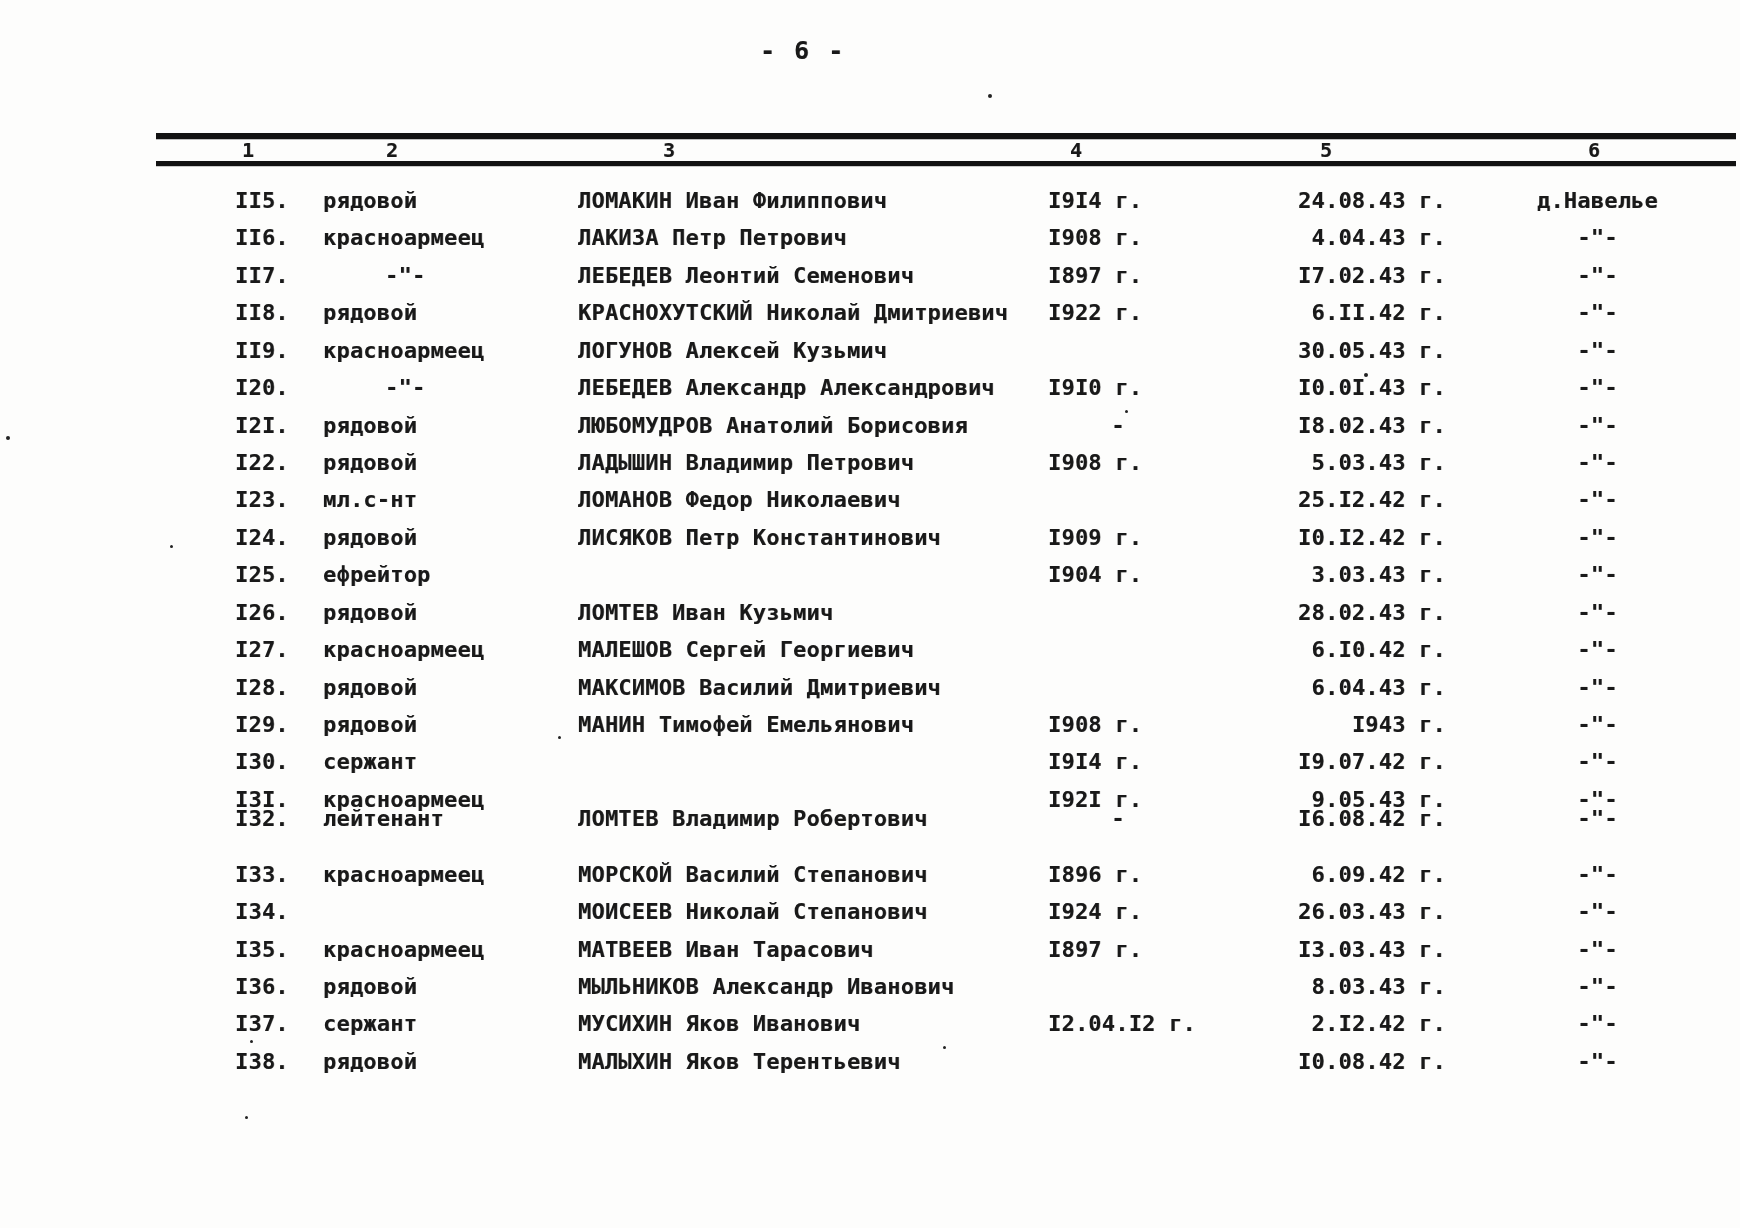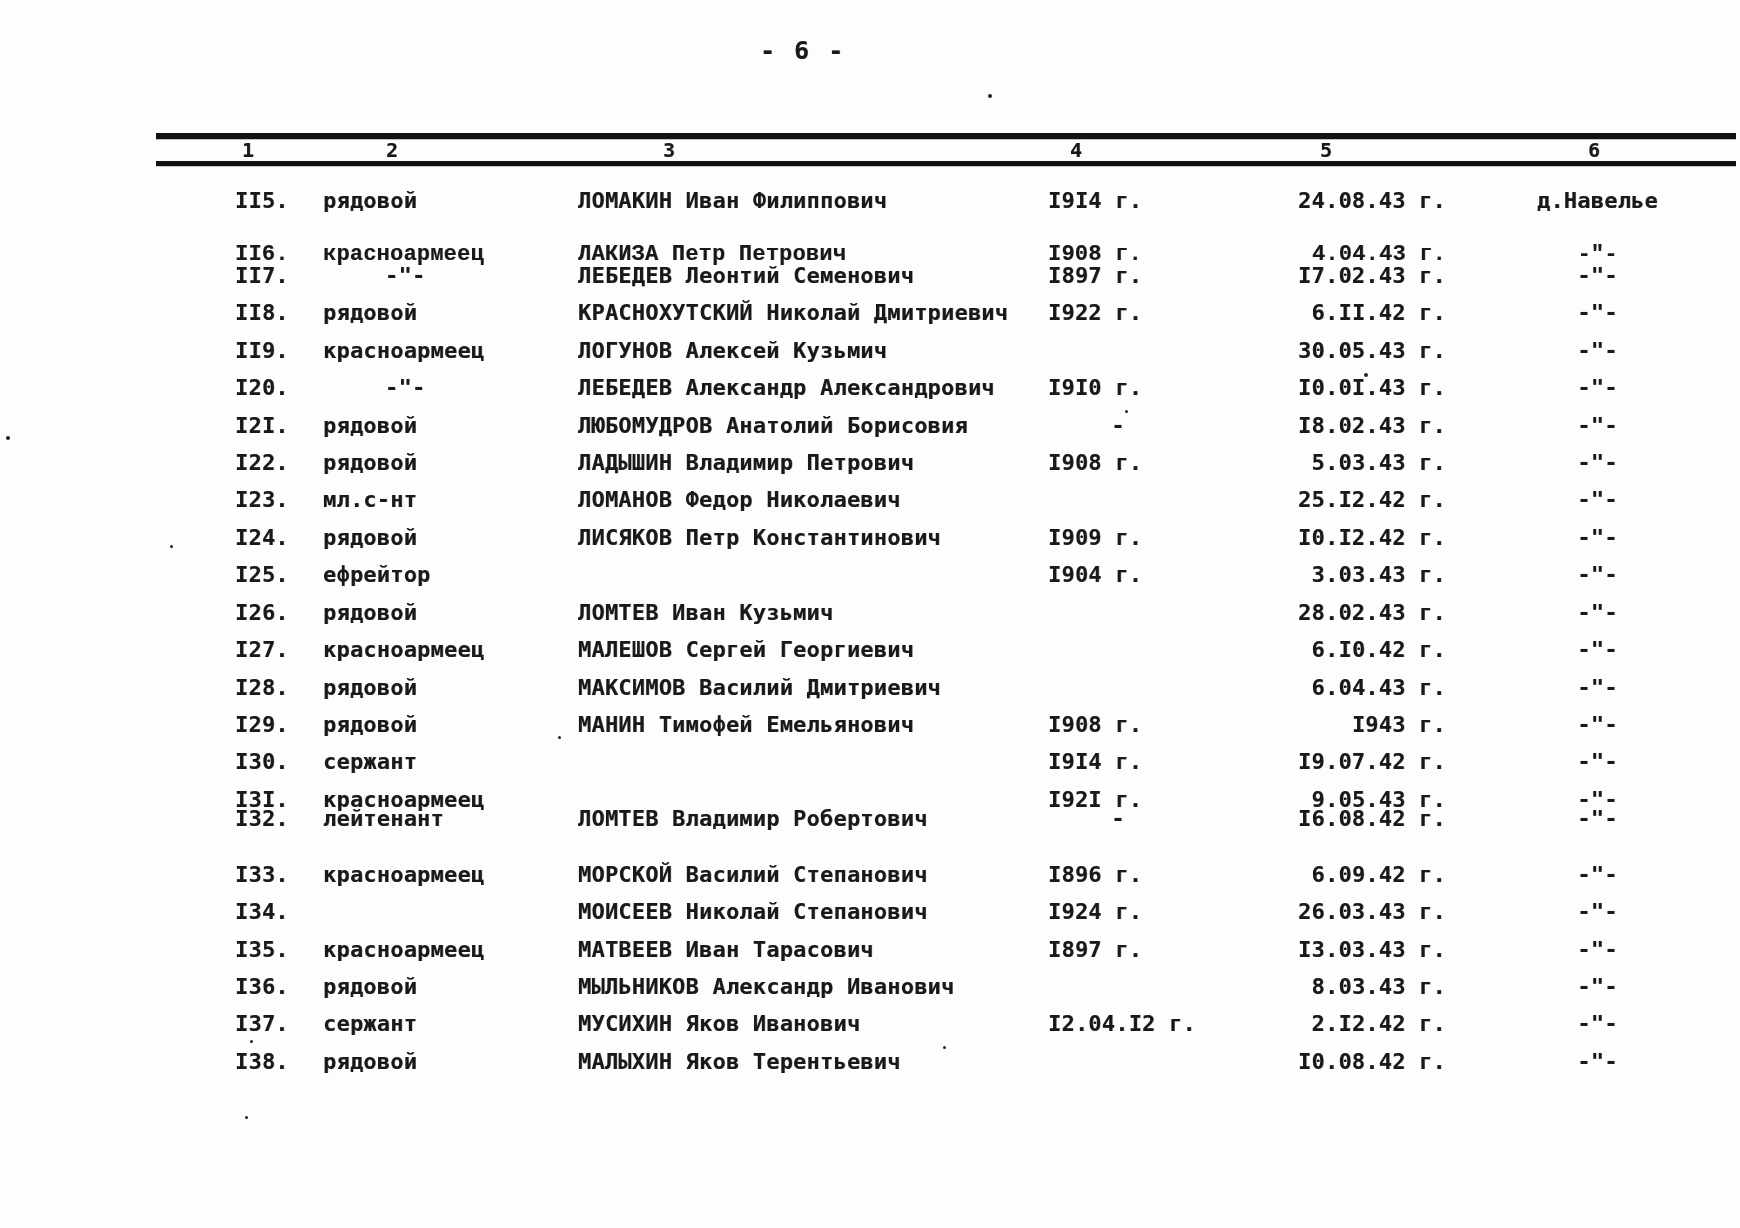--- a/index.html
+++ b/index.html
@@ -46,21 +46,21 @@
 
 <div id="table-body">
     <div class="row" style="top: 188px;">
       <div class="cell ink c-num">II5.</div>
       <div class="cell ink c-rank">рядовой</div>
       <div class="cell ink c-name">ЛОМАКИН Иван Филиппович</div>
       <div class="cell ink c-byear">I9I4 г.</div>
       <div class="cell ink c-date">24.08.43 г.</div>
       <div class="cell ink c-place">д.Навелье</div>
     </div>
-    <div class="row" style="top: 242px; font-family: Liberation Mono, monospace;">
+    <div class="row" style="top: 225px;">
       <div class="cell ink c-num">II6.</div>
       <div class="cell ink c-rank">красноармеец</div>
       <div class="cell ink c-name">ЛАКИЗА Петр Петрович</div>
       <div class="cell ink c-byear">I908 г.</div>
       <div class="cell ink c-date">4.04.43 г.</div>
       <div class="cell ink c-place">-"-</div>
     </div>
     <div class="row" style="top: 263px;">
       <div class="cell ink c-num">II7.</div>
       <div class="cell ink c-rank ditto">-"-</div>

